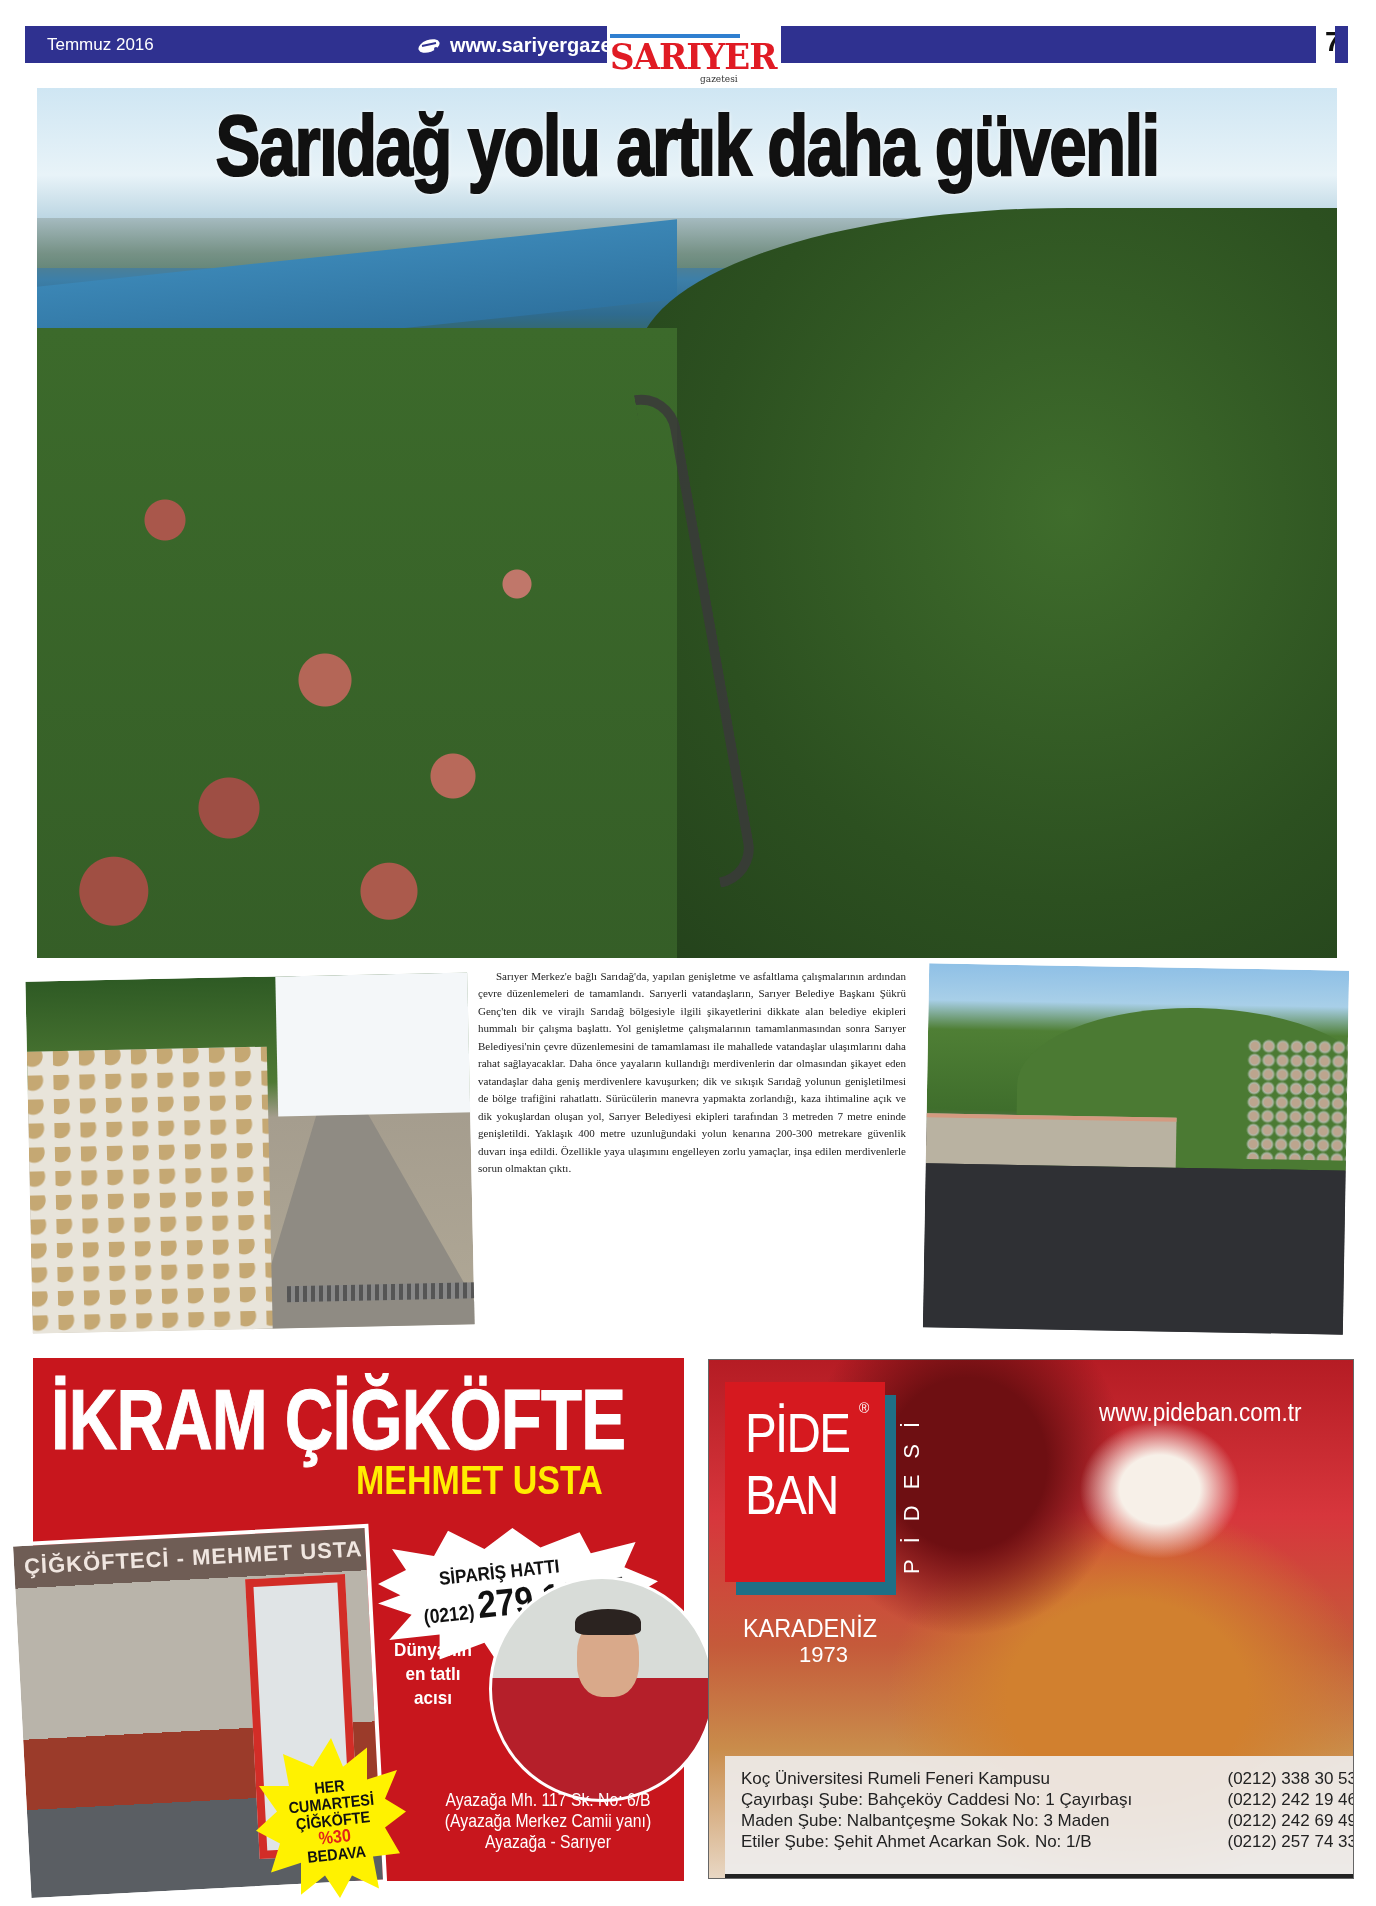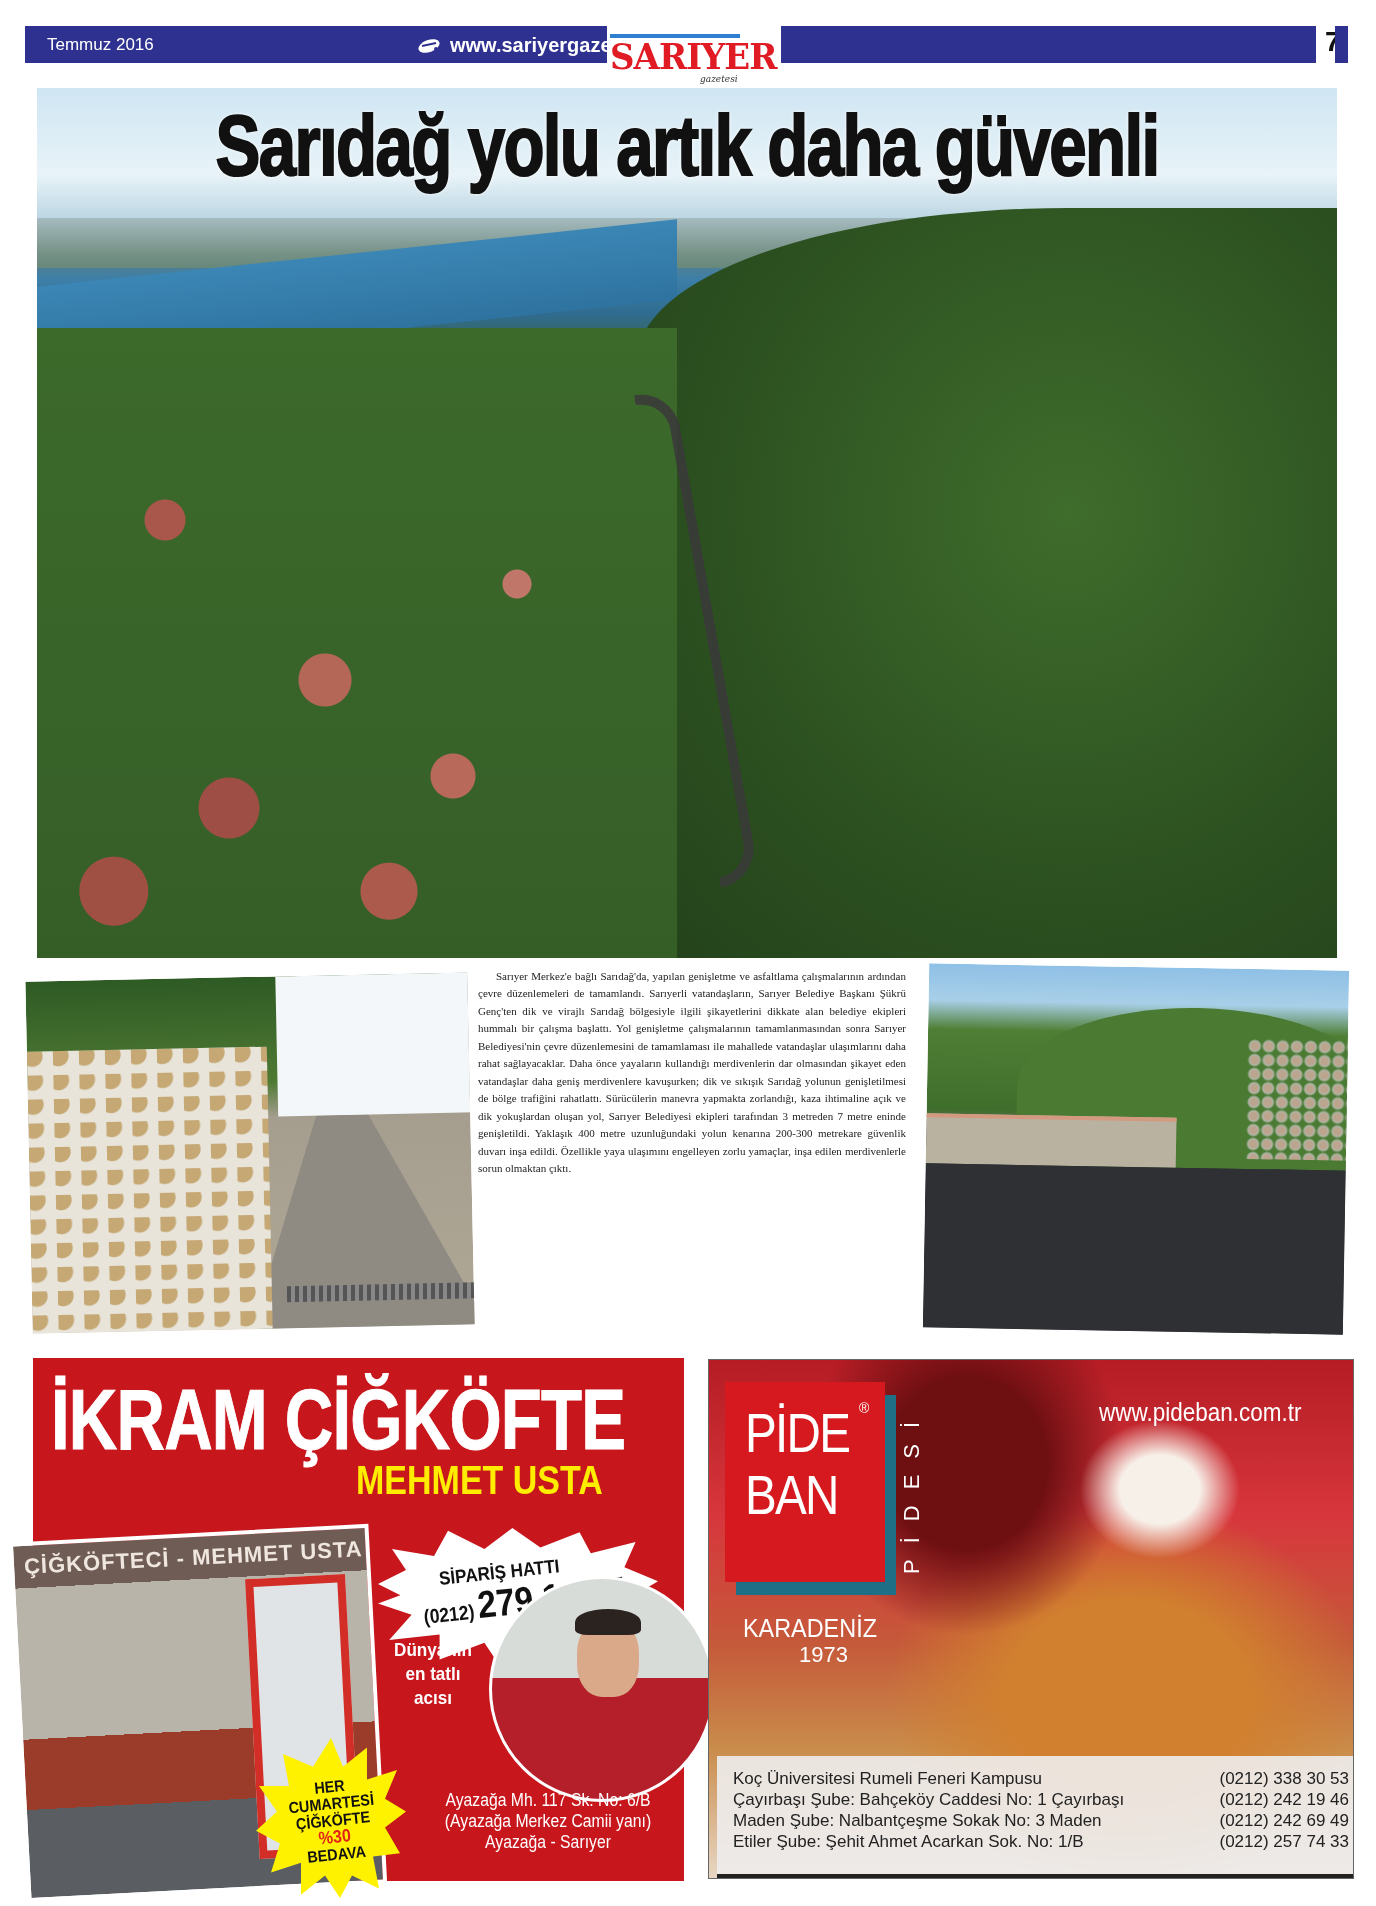--- a/index.html
+++ b/index.html
@@ -10,21 +10,21 @@
   .topbar { position: absolute; left: 25px; top: 26px; width: 1303px; height: 36px; }
   .bar-left { position: absolute; left: 0; top: 0; width: 582px; height: 37px; background: #2f3190; }
   .bar-right { position: absolute; left: 756px; top: 0; width: 535px; height: 37px; background: #2f3190; }
   .bar-end { position: absolute; left: 1310px; top: 0; width: 13px; height: 37px; background: #2f3190; }
   .date { position: absolute; left: 22px; top: 9px; color: #fff; font-size: 17px; }
   .website { position: absolute; left: 391px; top: 8px; color: #fff; font-size: 20px; font-weight: bold; display: flex; align-items: center; gap: 8px; }
   .pagenum { position: absolute; left: 1300px; top: 0; color: #111; font-size: 28px; font-weight: bold; }
   .logo { position: absolute; left: 610px; top: 34px; width: 140px; height: 50px; }
   .logo .stripe { position: absolute; left: 0; top: 0; width: 130px; height: 4px; background: #2f7fd0; }
   .logo .name { position: absolute; left: 0; top: 2px; font-family: "DejaVu Serif", serif; font-size: 34px; font-weight: bold; color: #e01b24; letter-spacing: -1px; transform: scaleY(1.05); }
-  .logo .sub { position: absolute; left: 90px; top: 40px; font-family: "DejaVu Serif", serif; font-style: italic; font-size: 9px; color: #333; }
+  .logo .sub { position: absolute; left: 90px; top: 40px; font-family: "DejaVu Serif", serif; font-size: 9px; color: #333; }
 
   
   .hero { position: absolute; left: 37px; top: 88px; width: 1300px; height: 870px; overflow: hidden;
           background: linear-gradient(180deg, #cfe6f3 0%, #e8f3f8 10%, #bcd6e3 15%, #5d7f82 19%, #3d7fa8 22%, #2f6b8f 26%, #40642e 32%, #2f5521 50%, #2e4f22 70%, #34542a 100%); }
   .hero .sea { position: absolute; left: 0; top: 165px; width: 640px; height: 80px; background: linear-gradient(180deg,#3b86b5,#2f73a0); transform: skewY(-6deg); }
   .hero .far-shore { position: absolute; left: 0; top: 130px; width: 900px; height: 50px; background: linear-gradient(180deg,#9fb3b6,#6e8a73); opacity: .8; }
   .hero .forest-r { position: absolute; left: 600px; top: 120px; width: 720px; height: 760px; background: radial-gradient(ellipse at 60% 40%, #3f6d2c 0%, #2c5020 60%, #23411b 100%); border-top-left-radius: 60% 20%; }
   .hero .town { position: absolute; left: 0; top: 240px; width: 640px; height: 640px;
           background:
             radial-gradient(circle at 20% 30%, #a9574b 0 20px, transparent 21px),
@@ -92,21 +92,21 @@
            linear-gradient(180deg,#b51c24 0%,#d7363c 30%,#c55a3a 55%,#c98c4b 75%,#e8d7c4 100%); }
   .ad2 .logo-shadow { position: absolute; left: 27px; top: 35px; width: 160px; height: 200px; background: #1f6f86; }
   .ad2 .logo-box { position: absolute; left: 16px; top: 22px; width: 160px; height: 200px; background: #d6191f; }
   .ad2 .logo-line1 { position: absolute; left: 36px; top: 40px; font-size: 56px; color: #fff; letter-spacing: -2px; transform: scaleX(0.85); transform-origin: left top; }
   .ad2 .logo-line2 { position: absolute; left: 36px; top: 102px; font-size: 56px; color: #fff; letter-spacing: -2px; transform: scaleX(0.85); transform-origin: left top; }
   .ad2 .reg { position: absolute; left: 150px; top: 40px; font-size: 14px; color: #fff; }
   .ad2 .vertical { position: absolute; left: 190px; top: 30px; width: 30px; height: 200px; writing-mode: vertical-rl; transform: rotate(180deg); font-size: 22px; color: #fff; letter-spacing: 16px; text-align: center; }
   .ad2 .url { position: absolute; left: 390px; top: 38px; font-size: 25px; color: #fff; transform: scaleX(0.9); transform-origin: left top; }
   .ad2 .region { position: absolute; left: 34px; top: 253px; font-size: 26px; color: #fff; transform: scaleX(0.9); transform-origin: left top; }
   .ad2 .year { position: absolute; left: 90px; top: 282px; font-size: 22px; color: #fff; }
-  .ad2 .branches { position: absolute; left: 8px; top: 396px; width: 646px; height: 123px; background: rgba(238,236,234,0.92); padding: 12px 14px 0 16px; border-bottom: 5px solid #222; }
+  .ad2 .branches { position: absolute; left: 16px; top: 396px; width: 646px; height: 123px; background: rgba(238,236,234,0.92); padding: 12px 14px 0 16px; border-bottom: 5px solid #222; }
   .ad2 .branch { display: flex; justify-content: space-between; font-size: 17px; line-height: 21px; color: #222; white-space: nowrap; }
   .ad2 .branch span { display: inline-block; }
 </style>
 </head>
 <body>
 
 <div class="topbar">
   <div class="bar-left">
     <span class="date">Temmuz 2016</span>
     <span class="website">

